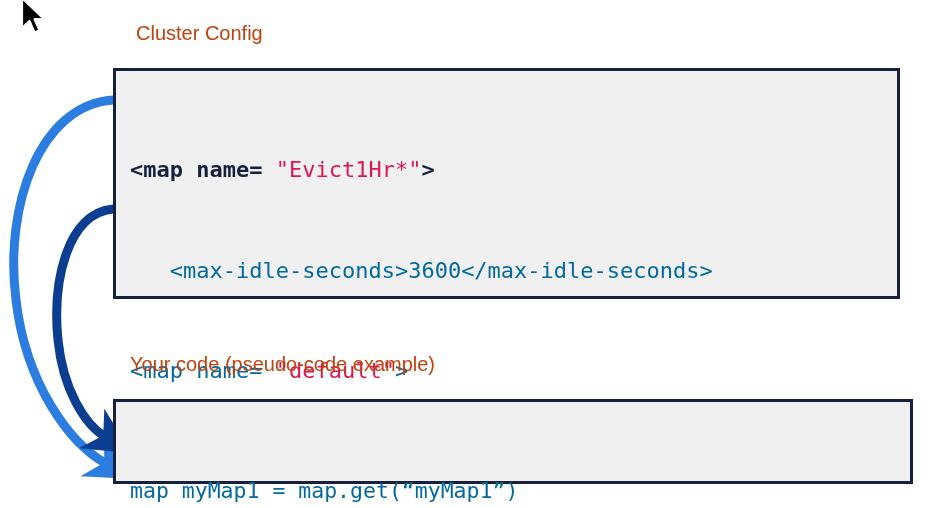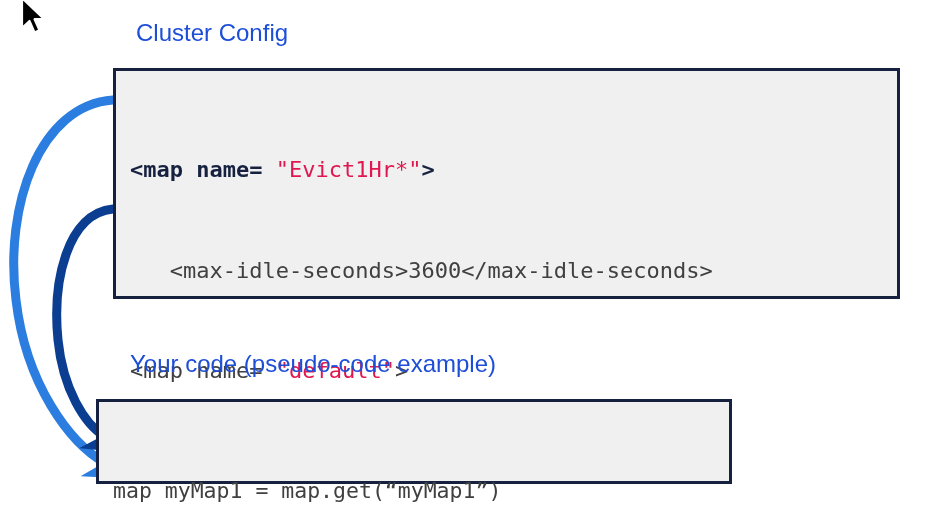--- a/index.html
+++ b/index.html
@@ -18,65 +18,65 @@
     position: absolute;
     left: 0; top: 0;
     width: 936px;
     height: 508px;
   }
 
   
   .section-label {
     position: absolute;
     font-family: "Liberation Sans", sans-serif;
-    font-size: 24px;
+    font-size: 20px;
     line-height: 24px;
-    color: #1d4ed8;
+    color: #c2410c;
     white-space: pre;
   }
   #label-cluster-config { left: 136px; top: 21px; }
   #label-your-code      { left: 130px; top: 352px; }
 
   
   .code-box {
     position: absolute;
     background: #f0f0f0;
     border: 3px solid #15213f;
     box-sizing: border-box;
   }
   #code-box-cluster {
     left: 113px;
     top: 68px;
     width: 787px;
     height: 231px;
   }
   #code-box-usercode {
-    left: 96px;
+    left: 113px;
     top: 399px;
-    width: 636px;
+    width: 800px;
     height: 85px;
   }
 
   .code-lines {
     position: absolute;
     left: 14px;
     font-family: "DejaVu Sans Mono", "Liberation Mono", monospace;
     font-size: 22px;
     line-height: 33.5px;
     white-space: pre;
     color: #000000;
   }
   #code-box-cluster .code-lines { top: 15px; }
   #code-box-usercode .code-lines { top: 9px; font-size: 21.5px; line-height: 32px; }
 
   .code-line { white-space: pre; }
 
   .tok-tag-navy { color: #16213f; font-weight: 700; }
   .tok-str      { color: #e0174f; }
-  .tok-plain    { color: #404040; }
+  .tok-plain    { color: #0369a1; }
 
   
   #arrow-layer {
     position: absolute;
     left: 0; top: 0;
     width: 936px;
     height: 508px;
     pointer-events: none;
   }
 

